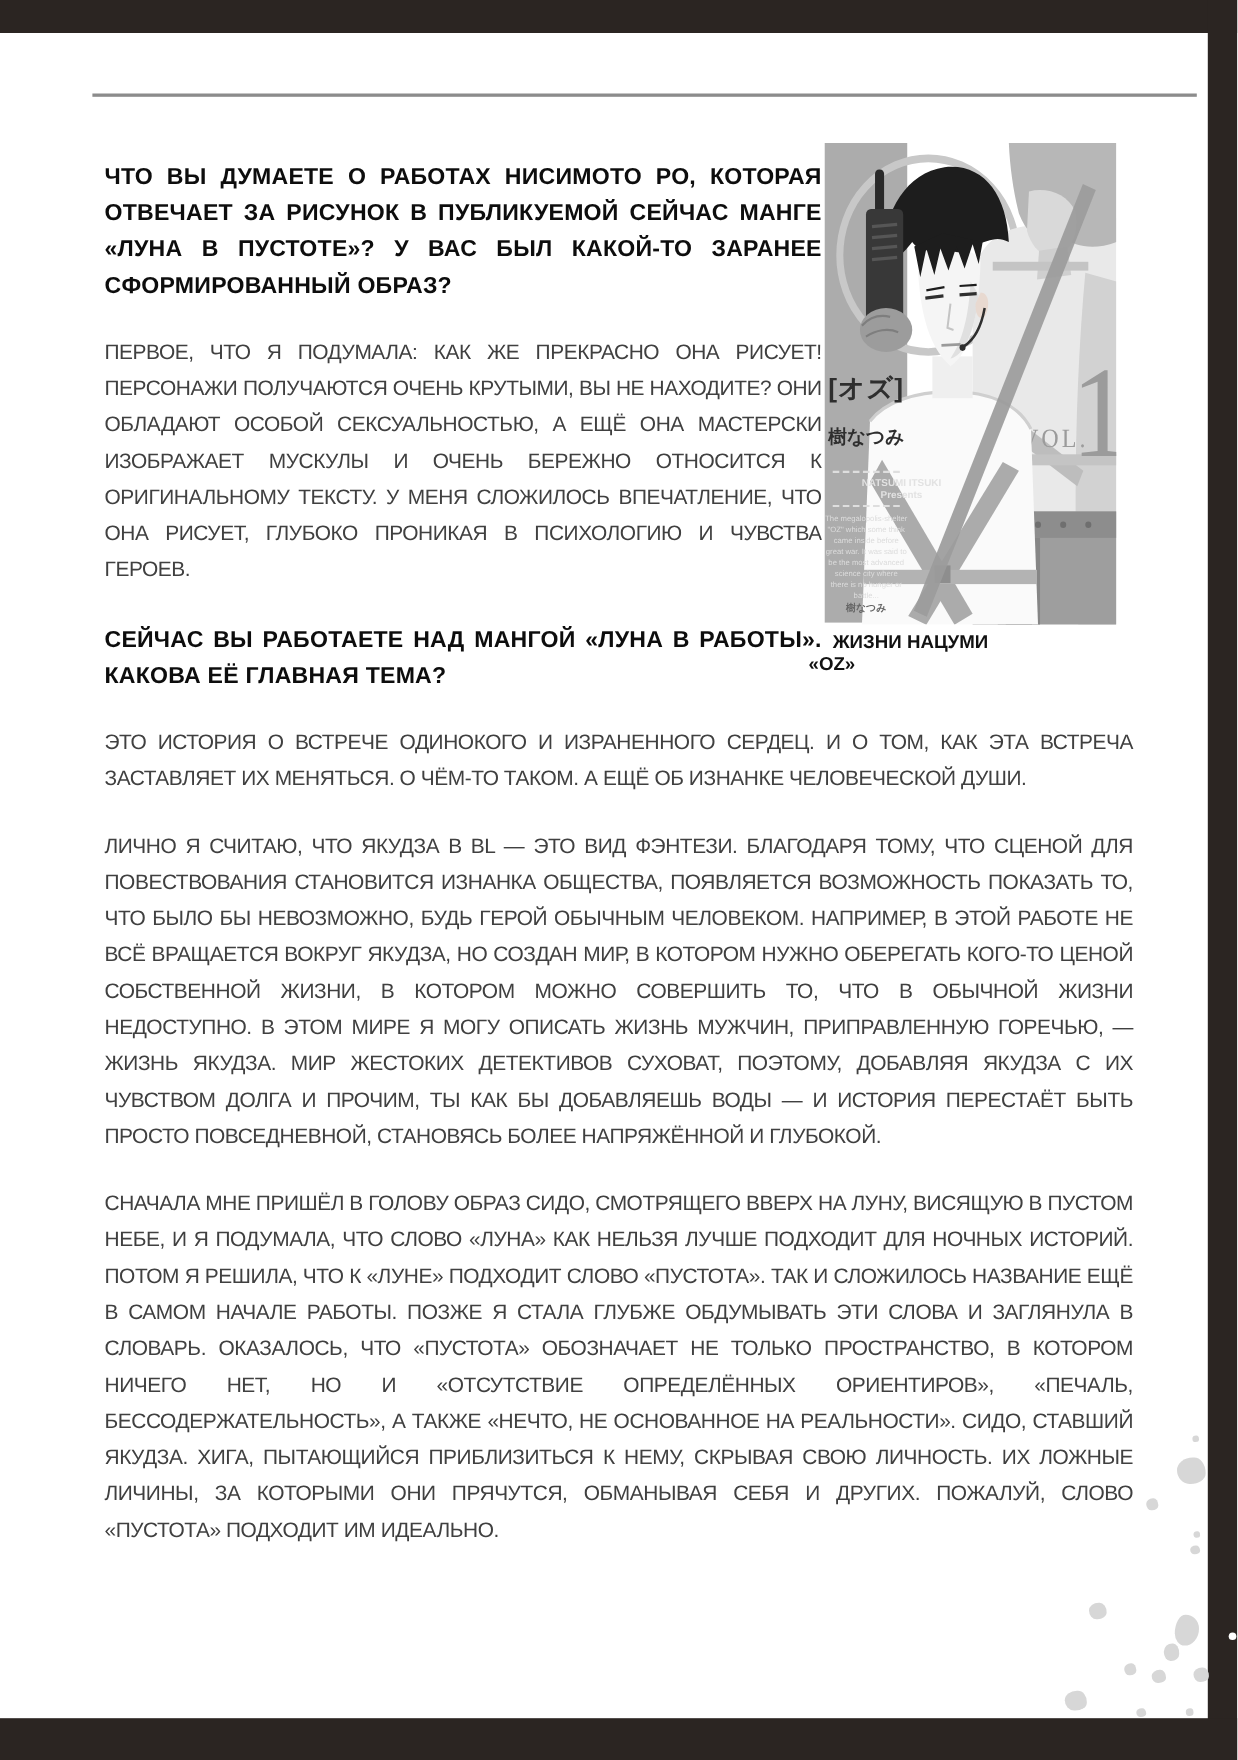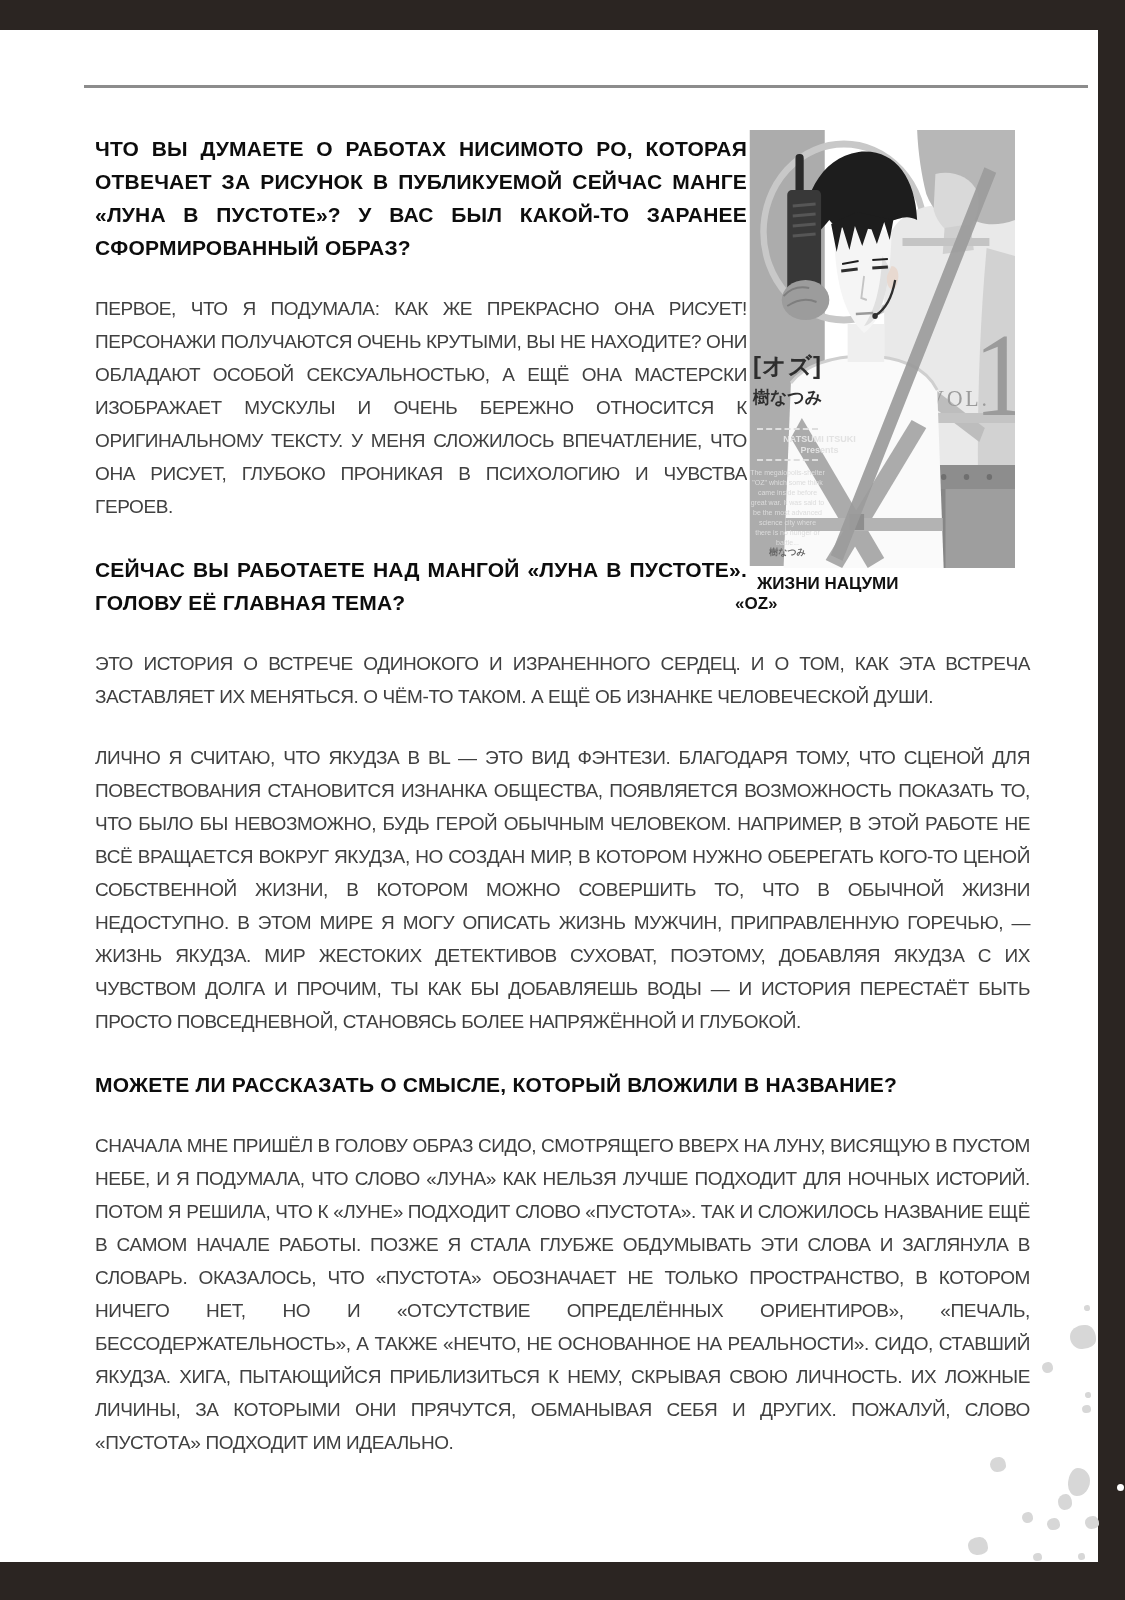--- a/index.html
+++ b/index.html
@@ -8,29 +8,29 @@
   
   .frame-top{position:absolute;left:0;top:0;width:1125px;height:30px;background:#2b2522;}
   .frame-right{position:absolute;right:0;top:0;width:27px;height:1600px;background:#2b2522;}
   .frame-bottom{position:absolute;left:0;bottom:0;width:1125px;height:38px;background:#2b2522;}
   
   .rule{position:absolute;left:84px;top:85px;width:1004px;height:3px;background:#8c8c8c;}
   
   .content{position:absolute;left:95px;top:128px;width:935px;}
   .content h2{margin:30px 0 0 0;font-size:21px;font-weight:bold;line-height:33px;
               letter-spacing:0.2px;text-align:justify;color:#0d0d0d;}
-  .content h2:first-of-type{margin-top:4px;}
+  .content h2:first-of-type{margin-top:16px;}
   .content p{margin:28px 0 0 0;font-size:19px;line-height:33px;letter-spacing:-0.4px;
              text-align:justify;color:#404040;}
   
   .cover-fig{float:right;width:268px;margin:5px 15px 0 47px;}
   .cover{position:relative;width:268px;height:440px;background:#ffffff;overflow:hidden;}
   .cover svg{position:absolute;left:0;top:0;}
   .band-text{position:absolute;left:3px;width:75px;text-align:center;color:#2e2e2e;}
-  .bt-title{top:222px;font-size:24px;font-weight:bold;letter-spacing:1px;}
+  .bt-title{top:209px;font-size:24px;font-weight:bold;letter-spacing:1px;}
   .bt-author{top:258px;font-size:17px;font-weight:bold;}
   .bt-dash1{position:absolute;left:10px;top:300px;width:61px;border-top:2px dashed #dedede;}
   .bt-dash2{position:absolute;left:10px;top:331px;width:61px;border-top:2px dashed #dedede;}
   .bt-presents{top:306px;font-size:9px;line-height:11px;color:#e2e2e2;font-weight:bold;margin-left:32px;}
   .bt-blurb{top:340px;font-size:7px;line-height:10px;color:#dcdcdc;}
   .bt-pub{top:418px;font-size:9px;color:#666666;font-weight:bold;}
   .cover-caption{margin:6px 0 0 -12px;font-size:17px;font-weight:bold;line-height:20px;color:#111;}
   .cover-caption .cap1{display:block;padding-left:22px;}
   .cover-caption .cap2{display:block;}
   
@@ -132,26 +132,25 @@
       </div>
       <figcaption class="cover-caption">
         <span class="cap1">ЖИЗНИ НАЦУМИ</span>
         <span class="cap2">«OZ»</span>
       </figcaption>
     </figure>
 
     <h2>ЧТО ВЫ ДУМАЕТЕ О РАБОТАХ НИСИМОТО РО, КОТОРАЯ ОТВЕЧАЕТ ЗА РИСУНОК В ПУБЛИКУЕМОЙ СЕЙЧАС МАНГЕ «ЛУНА В ПУСТОТЕ»? У ВАС БЫЛ КАКОЙ-ТО ЗАРАНЕЕ СФОРМИРОВАННЫЙ ОБРАЗ?</h2>
     <p>ПЕРВОЕ, ЧТО Я ПОДУМАЛА: КАК ЖЕ ПРЕКРАСНО ОНА РИСУЕТ! ПЕРСОНАЖИ ПОЛУЧАЮТСЯ ОЧЕНЬ КРУТЫМИ, ВЫ НЕ НАХОДИТЕ? ОНИ ОБЛАДАЮТ ОСОБОЙ СЕКСУАЛЬНОСТЬЮ, А ЕЩЁ ОНА МАСТЕРСКИ ИЗОБРАЖАЕТ МУСКУЛЫ И ОЧЕНЬ БЕРЕЖНО ОТНОСИТСЯ К ОРИГИНАЛЬНОМУ ТЕКСТУ. У МЕНЯ СЛОЖИЛОСЬ ВПЕЧАТЛЕНИЕ, ЧТО ОНА РИСУЕТ, ГЛУБОКО ПРОНИКАЯ В ПСИХОЛОГИЮ И ЧУВСТВА ГЕРОЕВ.</p>
 
-    <h2>СЕЙЧАС ВЫ РАБОТАЕТЕ НАД МАНГОЙ «ЛУНА В ПУСТОТЕ». ГОЛОВУ ЕЁ ГЛАВНАЯ ТЕМА?</h2>
+    <h2>СЕЙЧАС ВЫ РАБОТАЕТЕ НАД МАНГОЙ «ЛУНА В РАБОТЫ». КАКОВА ЕЁ ГЛАВНАЯ ТЕМА?</h2>
     <p>ЭТО ИСТОРИЯ О ВСТРЕЧЕ ОДИНОКОГО И ИЗРАНЕННОГО СЕРДЕЦ. И О ТОМ, КАК ЭТА ВСТРЕЧА ЗАСТАВЛЯЕТ ИХ МЕНЯТЬСЯ. О ЧЁМ-ТО ТАКОМ. А ЕЩЁ ОБ ИЗНАНКЕ ЧЕЛОВЕЧЕСКОЙ ДУШИ.</p>
 
     <p>ЛИЧНО Я СЧИТАЮ, ЧТО ЯКУДЗА В BL — ЭТО ВИД ФЭНТЕЗИ. БЛАГОДАРЯ ТОМУ, ЧТО СЦЕНОЙ ДЛЯ ПОВЕСТВОВАНИЯ СТАНОВИТСЯ ИЗНАНКА ОБЩЕСТВА, ПОЯВЛЯЕТСЯ ВОЗМОЖНОСТЬ ПОКАЗАТЬ ТО, ЧТО БЫЛО БЫ НЕВОЗМОЖНО, БУДЬ ГЕРОЙ ОБЫЧНЫМ ЧЕЛОВЕКОМ. НАПРИМЕР, В ЭТОЙ РАБОТЕ НЕ ВСЁ ВРАЩАЕТСЯ ВОКРУГ ЯКУДЗА, НО СОЗДАН МИР, В КОТОРОМ НУЖНО ОБЕРЕГАТЬ КОГО-ТО ЦЕНОЙ СОБСТВЕННОЙ ЖИЗНИ, В КОТОРОМ МОЖНО СОВЕРШИТЬ ТО, ЧТО В ОБЫЧНОЙ ЖИЗНИ НЕДОСТУПНО. В ЭТОМ МИРЕ Я МОГУ ОПИСАТЬ ЖИЗНЬ МУЖЧИН, ПРИПРАВЛЕННУЮ ГОРЕЧЬЮ, — ЖИЗНЬ ЯКУДЗА. МИР ЖЕСТОКИХ ДЕТЕКТИВОВ СУХОВАТ, ПОЭТОМУ, ДОБАВЛЯЯ ЯКУДЗА С ИХ ЧУВСТВОМ ДОЛГА И ПРОЧИМ, ТЫ КАК БЫ ДОБАВЛЯЕШЬ ВОДЫ — И ИСТОРИЯ ПЕРЕСТАЁТ БЫТЬ ПРОСТО ПОВСЕДНЕВНОЙ, СТАНОВЯСЬ БОЛЕЕ НАПРЯЖЁННОЙ И ГЛУБОКОЙ.</p>
 
-    <h2>МОЖЕТЕ ЛИ РАССКАЗАТЬ О СМЫСЛЕ, КОТОРЫЙ ВЛОЖИЛИ В НАЗВАНИЕ?</h2>
     <p>СНАЧАЛА МНЕ ПРИШЁЛ В ГОЛОВУ ОБРАЗ СИДО, СМОТРЯЩЕГО ВВЕРХ НА ЛУНУ, ВИСЯЩУЮ В ПУСТОМ НЕБЕ, И Я ПОДУМАЛА, ЧТО СЛОВО «ЛУНА» КАК НЕЛЬЗЯ ЛУЧШЕ ПОДХОДИТ ДЛЯ НОЧНЫХ ИСТОРИЙ. ПОТОМ Я РЕШИЛА, ЧТО К «ЛУНЕ» ПОДХОДИТ СЛОВО «ПУСТОТА». ТАК И СЛОЖИЛОСЬ НАЗВАНИЕ ЕЩЁ В САМОМ НАЧАЛЕ РАБОТЫ. ПОЗЖЕ Я СТАЛА ГЛУБЖЕ ОБДУМЫВАТЬ ЭТИ СЛОВА И ЗАГЛЯНУЛА В СЛОВАРЬ. ОКАЗАЛОСЬ, ЧТО «ПУСТОТА» ОБОЗНАЧАЕТ НЕ ТОЛЬКО ПРОСТРАНСТВО, В КОТОРОМ НИЧЕГО НЕТ, НО И «ОТСУТСТВИЕ ОПРЕДЕЛЁННЫХ ОРИЕНТИРОВ», «ПЕЧАЛЬ, БЕССОДЕРЖАТЕЛЬНОСТЬ», А ТАКЖЕ «НЕЧТО, НЕ ОСНОВАННОЕ НА РЕАЛЬНОСТИ». СИДО, СТАВШИЙ ЯКУДЗА. ХИГА, ПЫТАЮЩИЙСЯ ПРИБЛИЗИТЬСЯ К НЕМУ, СКРЫВАЯ СВОЮ ЛИЧНОСТЬ. ИХ ЛОЖНЫЕ ЛИЧИНЫ, ЗА КОТОРЫМИ ОНИ ПРЯЧУТСЯ, ОБМАНЫВАЯ СЕБЯ И ДРУГИХ. ПОЖАЛУЙ, СЛОВО «ПУСТОТА» ПОДХОДИТ ИМ ИДЕАЛЬНО.</p>
   </div>
 
   <div>
     <div class="blob" style="left:1084px;top:1305px;width:6px;height:6px;"></div>
     <div class="blob" style="left:1070px;top:1325px;width:26px;height:24px;"></div>
     <div class="blob" style="left:1042px;top:1362px;width:11px;height:11px;"></div>
     <div class="blob" style="left:1085px;top:1392px;width:6px;height:6px;"></div>
     <div class="blob" style="left:1082px;top:1405px;width:9px;height:8px;"></div>
     <div class="blob" style="left:990px;top:1457px;width:16px;height:15px;"></div>

